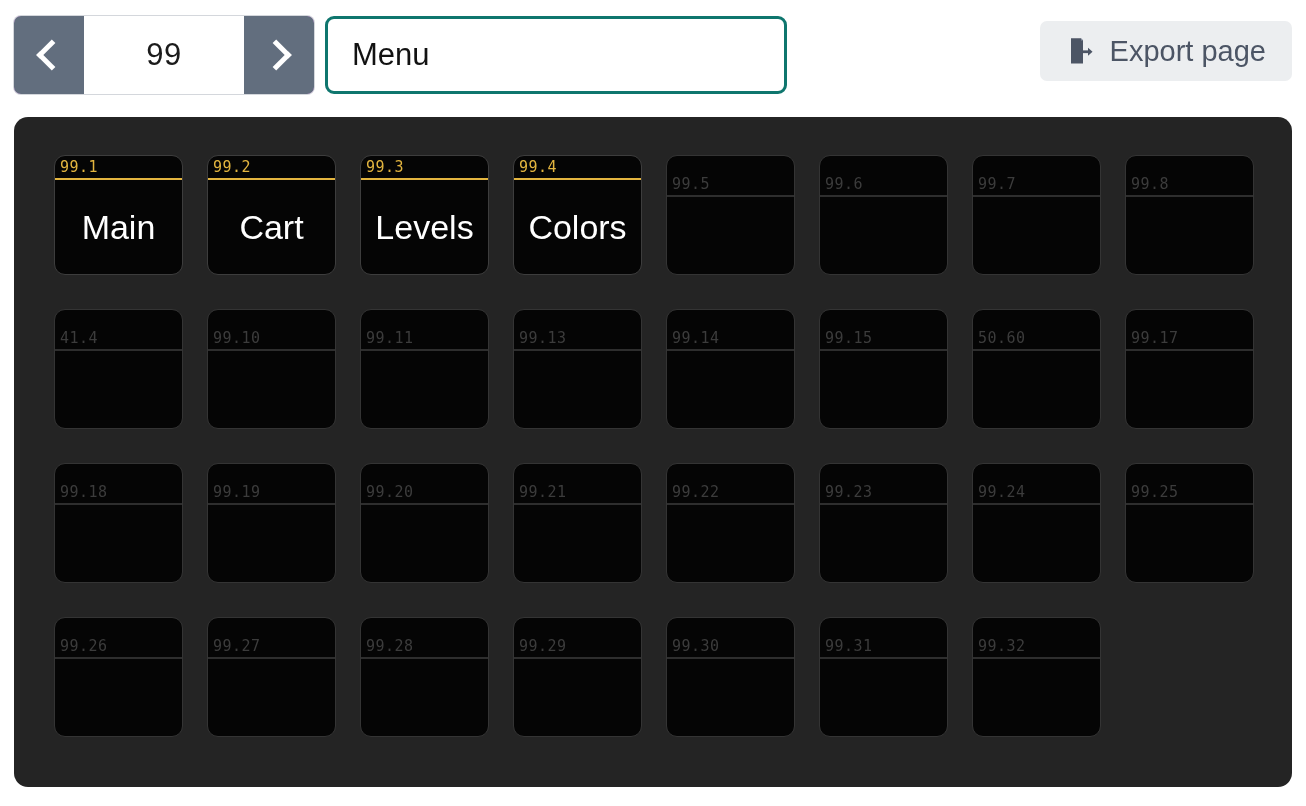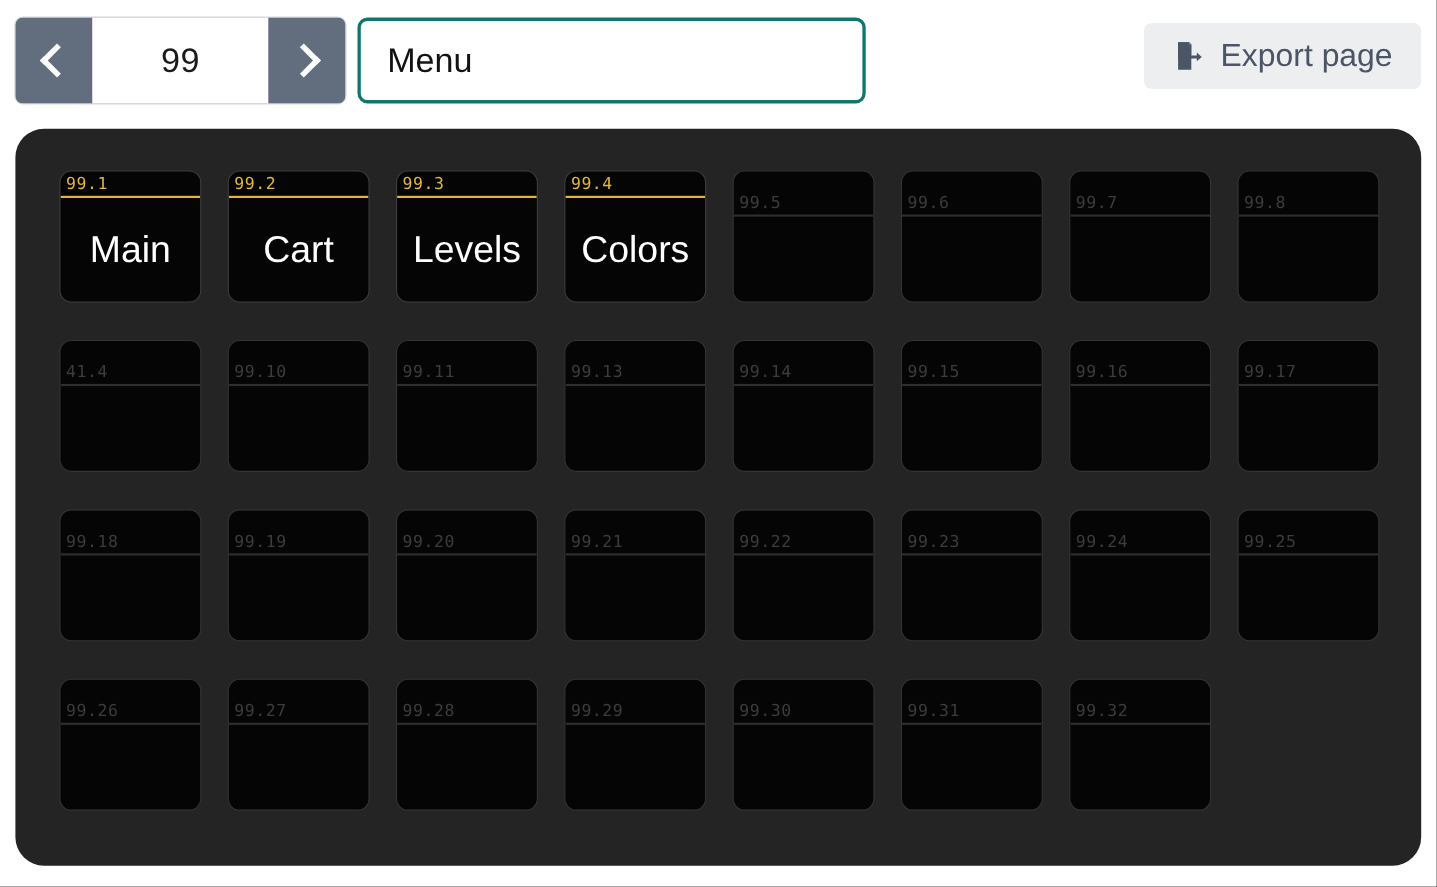--- a/index.html
+++ b/index.html
@@ -106,21 +106,21 @@
 
   
   #grid-panel {
     position: absolute;
     left: 14px;
     top: 117px;
     width: 1278px;
     height: 670px;
     box-sizing: border-box;
     background: #242424;
-    border-radius: 26px;
+    border-radius: 14px;
     padding: 38px 40px;
   }
   #tile-grid {
     display: grid;
     grid-template-columns: repeat(8, 129px);
     grid-template-rows: repeat(4, 120px);
     column-gap: 24px;
     row-gap: 34px;
   }
 
@@ -301,21 +301,21 @@
         </div>
       </div>
       <div class="tile is-empty">
         <div class="tile-id">99.15</div>
         <div class="tile-sep"></div>
         <div class="tile-body">
           <span class="tile-label"></span>
         </div>
       </div>
       <div class="tile is-empty">
-        <div class="tile-id">99.16</div>
+        <div class="tile-id">50.60</div>
         <div class="tile-sep"></div>
         <div class="tile-body">
           <span class="tile-label"></span>
         </div>
       </div>
       <div class="tile is-empty">
         <div class="tile-id">99.17</div>
         <div class="tile-sep"></div>
         <div class="tile-body">
           <span class="tile-label"></span>

